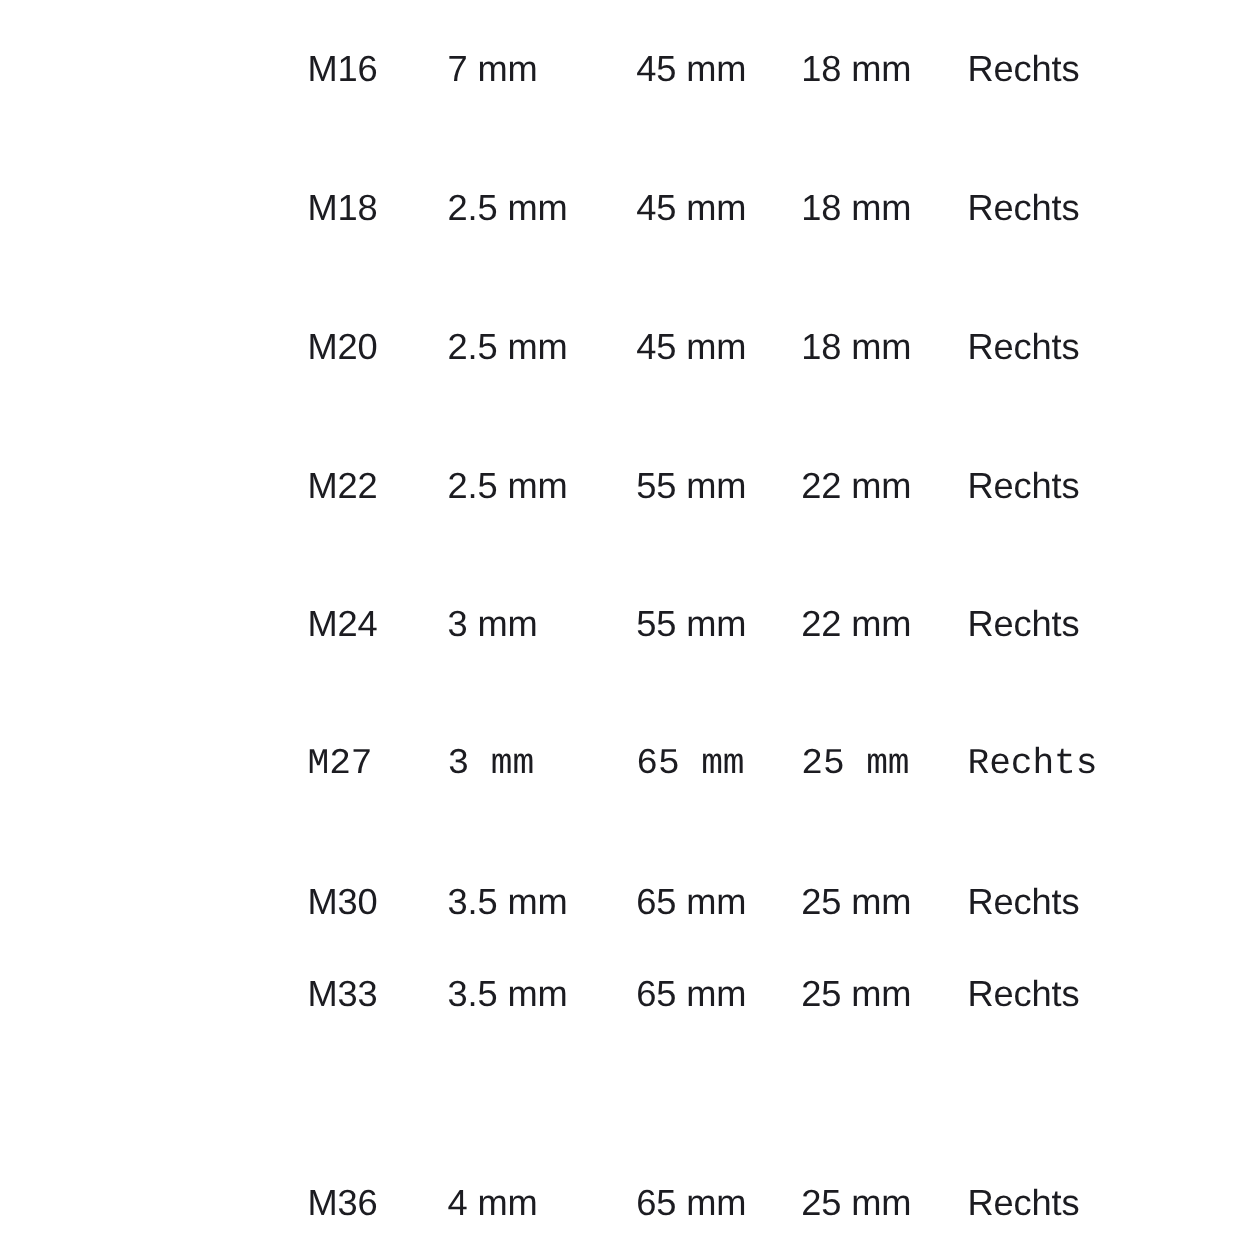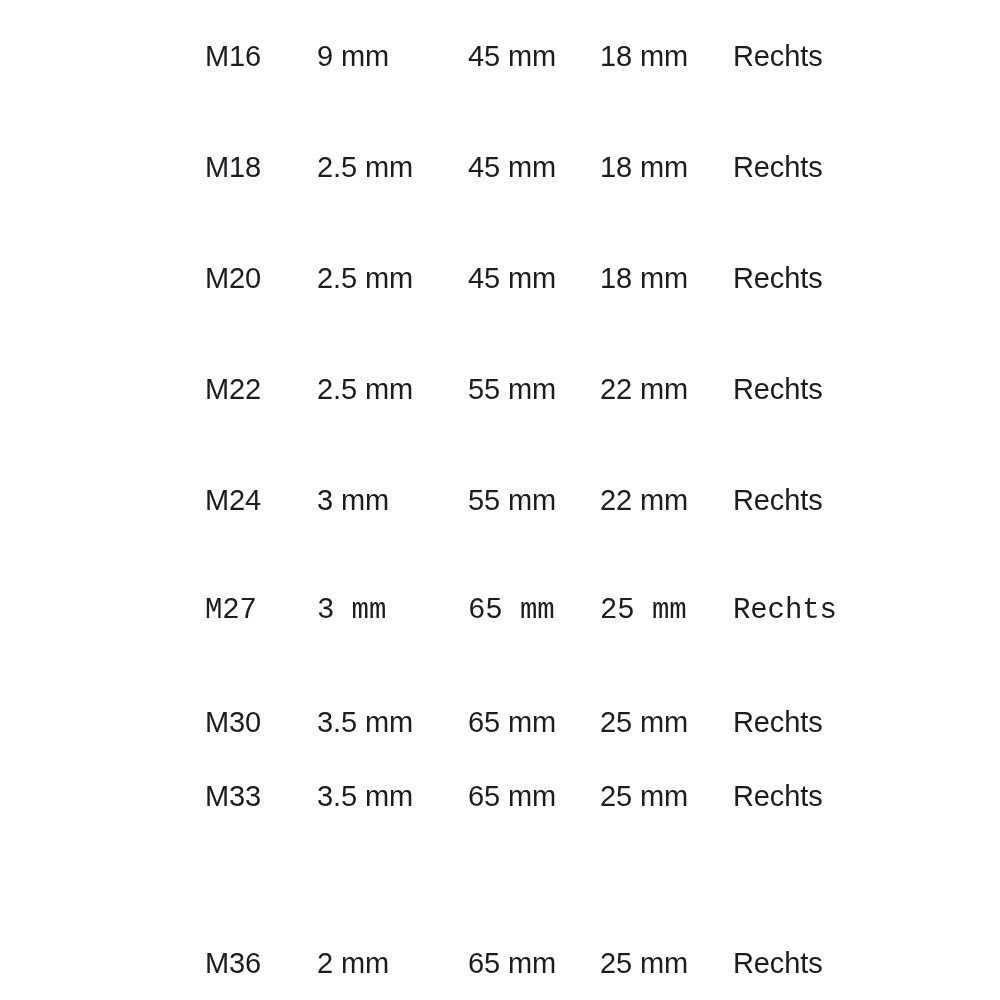--- a/index.html
+++ b/index.html
@@ -32,35 +32,36 @@
 
   .spec-cell {
     position: absolute;
     top: 0;
     font-size: 29px;
     line-height: 40px;
     color: #1c1c21;
     letter-spacing: -0.1px;
     white-space: nowrap;
     font-weight: 400;
+    margin-left: 41px;
   }
 
   .col-0 { left: 205px; }
   .col-1 { left: 317px; }
   .col-2 { left: 468px; }
   .col-3 { left: 600px; }
   .col-4 { left: 733px; }
 </style>
 </head>
 <body>
 
 <div id="spec-table">
     <div class="spec-row" style="top: 36px;">
       <div class="spec-cell col-0">M16</div>
-      <div class="spec-cell col-1">9 mm</div>
+      <div class="spec-cell col-1">7 mm</div>
       <div class="spec-cell col-2">45 mm</div>
       <div class="spec-cell col-3">18 mm</div>
       <div class="spec-cell col-4">Rechts</div>
     </div>
     <div class="spec-row" style="top: 147px; text-align: center;">
       <div class="spec-cell col-0">M18</div>
       <div class="spec-cell col-1">2.5 mm</div>
       <div class="spec-cell col-2">45 mm</div>
       <div class="spec-cell col-3">18 mm</div>
       <div class="spec-cell col-4">Rechts</div>
@@ -102,18 +103,18 @@
     </div>
     <div class="spec-row" style="top: 776px;">
       <div class="spec-cell col-0">M33</div>
       <div class="spec-cell col-1">3.5 mm</div>
       <div class="spec-cell col-2">65 mm</div>
       <div class="spec-cell col-3">25 mm</div>
       <div class="spec-cell col-4">Rechts</div>
     </div>
     <div class="spec-row" style="top: 943px;">
       <div class="spec-cell col-0">M36</div>
-      <div class="spec-cell col-1">2 mm</div>
+      <div class="spec-cell col-1">4 mm</div>
       <div class="spec-cell col-2">65 mm</div>
       <div class="spec-cell col-3">25 mm</div>
       <div class="spec-cell col-4">Rechts</div>
     </div>
   </div>
 
 </body></html>

